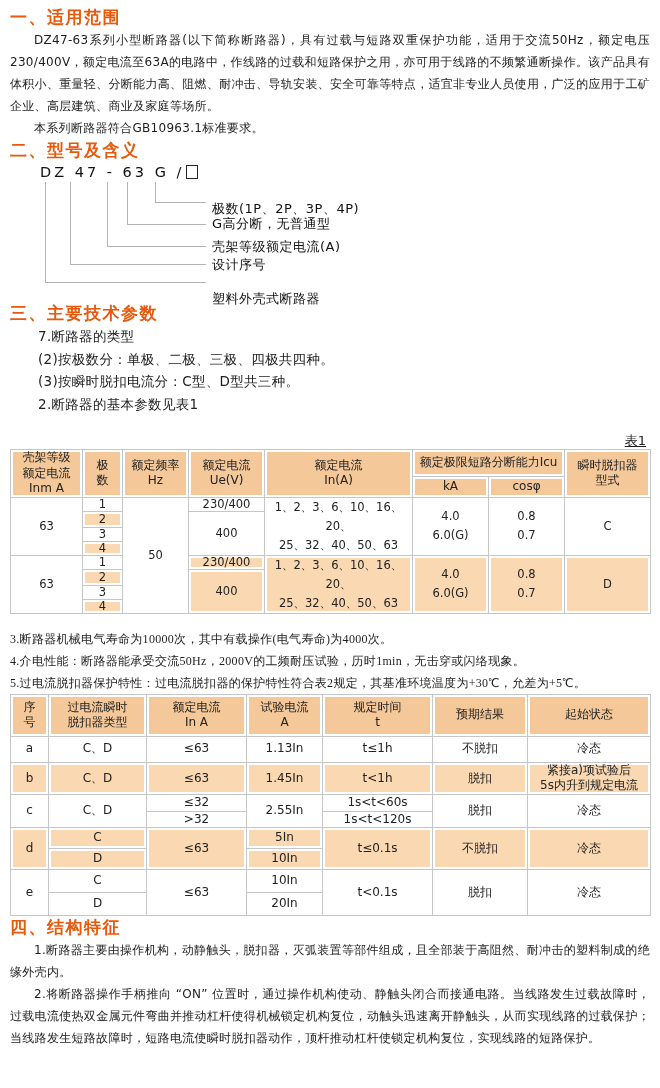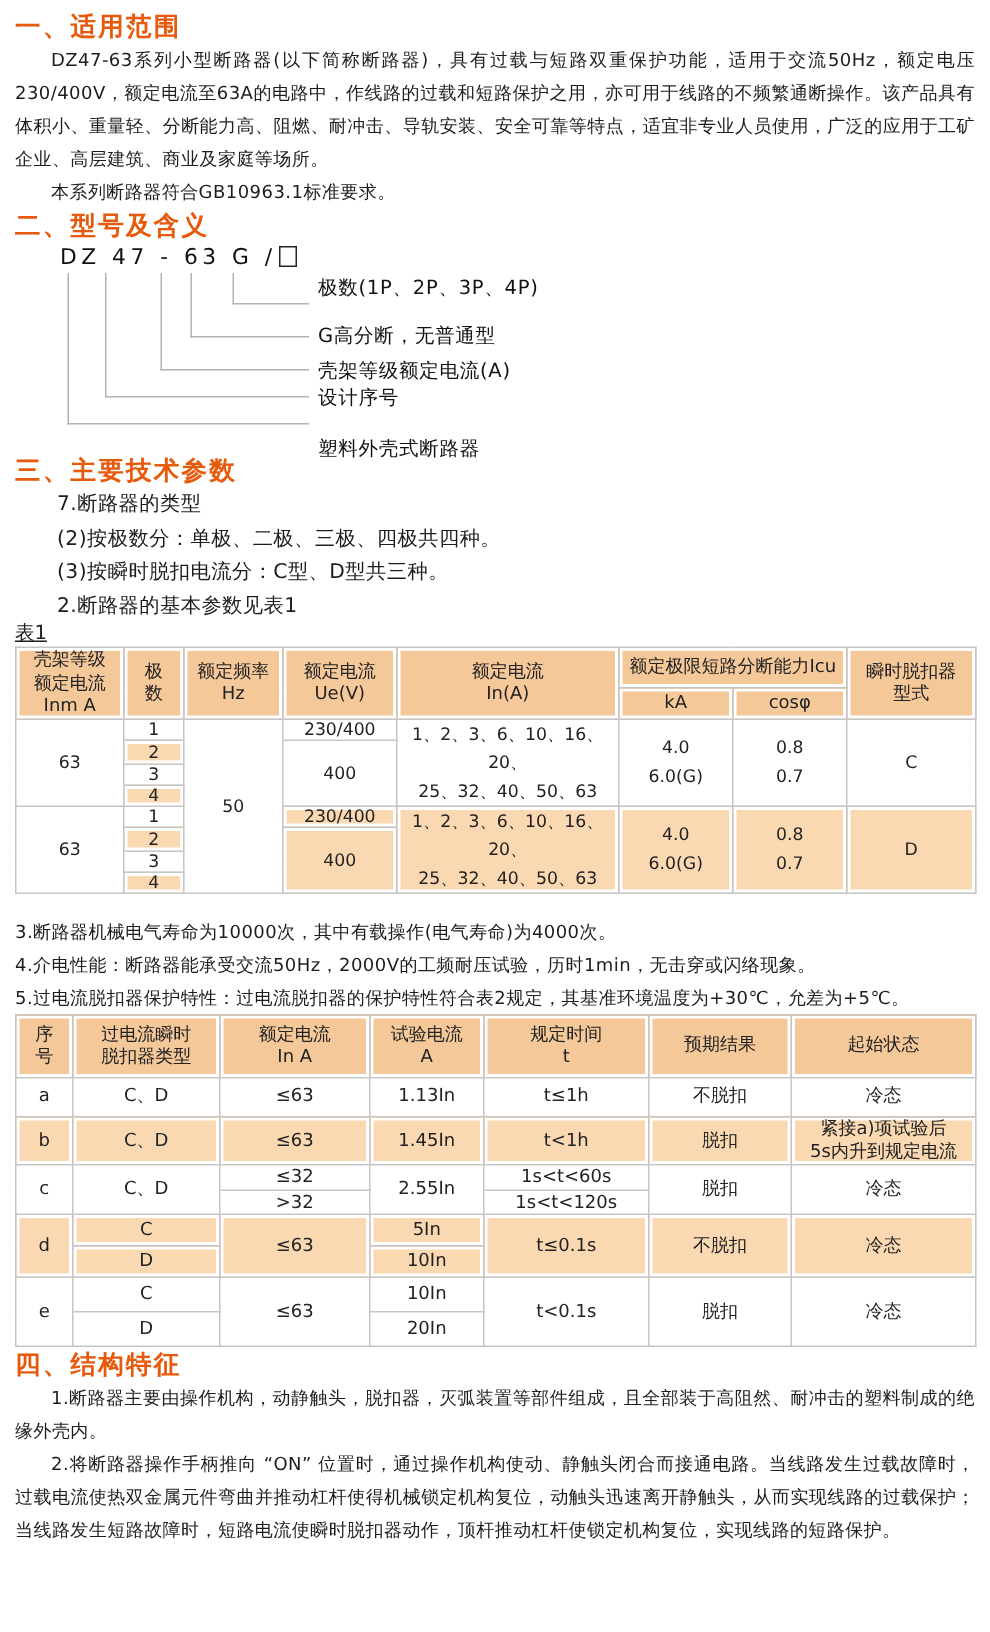--- a/index.html
+++ b/index.html
@@ -39,62 +39,62 @@
     position:absolute; border-left:1px solid #b3b3b3;
     border-bottom:1px solid #b3b3b3;
   }
   .dlabel {
     position:absolute; left:202px; font-size:13px; color:#111;
     white-space:nowrap; letter-spacing:0.5px;
   }
 
   .list p { font-size:13.5px; line-height:22.5px; margin:0; padding-left:28px; letter-spacing:0.3px; }
 
-  .tag { font-size:13px; padding-right:4px; line-height:16px; margin-top:0;text-decoration:underline; }
+  .tag { font-size:13px; text-align:right; padding-right:4px; line-height:16px; margin-top:18px;text-decoration:underline; }
 
   table { border-collapse:collapse; width:640px; table-layout:fixed; }
   td, th {
     border:1px solid #c6c6c6; text-align:center; vertical-align:middle;
     padding:0 2px; white-space:pre-line; font-weight:normal;
     color:#222; line-height:1.3;
   }
   th {
     background:#f5c89a; box-shadow:inset 0 0 0 2px #ffffff;
     font-size:12px;
   }
   .t1 { font-size:11.5px; }
   .t1 tbody tr { height:13px; }
   .t1 tbody td { line-height:13px; }
   .t1 td.tall { line-height:19px; }
   .bg-p { background:#fad8b2; box-shadow:inset 0 0 0 2px #ffffff; }
   .t2 { font-size:12px; }
   .ra { height:26px; } .rb { height:31px; } .rc { height:15px; }
   .rd { height:21px; } .re { height:23px; }
 
-  .notes { margin-top:14px; }
+  .notes { margin-top:14px;font-family:Liberation Serif, serif; }
 </style>
 </head>
 <body>
 
 <div class="page">
 
   <h2 class="sec sec1-h">一、适用范围</h2>
   <p class="body indent">DZ47-63系列小型断路器(以下简称断路器)，具有过载与短路双重保护功能，适用于交流50Hz，额定电压230/400V，额定电流至63A的电路中，作线路的过载和短路保护之用，亦可用于线路的不频繁通断操作。该产品具有体积小、重量轻、分断能力高、阻燃、耐冲击、导轨安装、安全可靠等特点，适宜非专业人员使用，广泛的应用于工矿企业、高层建筑、商业及家庭等场所。</p>
   <p class="body indent">本系列断路器符合GB10963.1标准要求。</p>
 
   <h2 class="sec sec2-h">二、型号及含义</h2>
 
   <div class="diagram">
     <div class="model-code"><span>DZ 47 - 63 G /</span><span class="box-glyph"></span></div>
     <div class="conn" style="left:145px; top:18px; width:50px;  height:20px;"></div>
     <div class="conn" style="left:117px; top:18px; width:78px;  height:42px;"></div>
     <div class="conn" style="left:97px;  top:18px; width:98px;  height:64px;"></div>
     <div class="conn" style="left:60px;  top:18px; width:135px; height:82px;"></div>
     <div class="conn" style="left:35px;  top:18px; width:160px; height:100px;"></div>
-    <div class="dlabel" style="top:19px">极数(1P、2P、3P、4P)</div>
+    <div class="dlabel" style="top:36px">极数(1P、2P、3P、4P)</div>
     <div class="dlabel" style="top:51px">G高分断，无普通型</div>
     <div class="dlabel" style="top:74px">壳架等级额定电流(A)</div>
     <div class="dlabel" style="top:92px">设计序号</div>
     <div class="dlabel" style="top:126px">塑料外壳式断路器</div>
   </div>
 
   <h2 class="sec sec3-h">三、主要技术参数</h2>
   <div class="list">
     <p>7.断路器的类型</p>
     <p>(2)按极数分：单极、二极、三极、四极共四种。</p>

